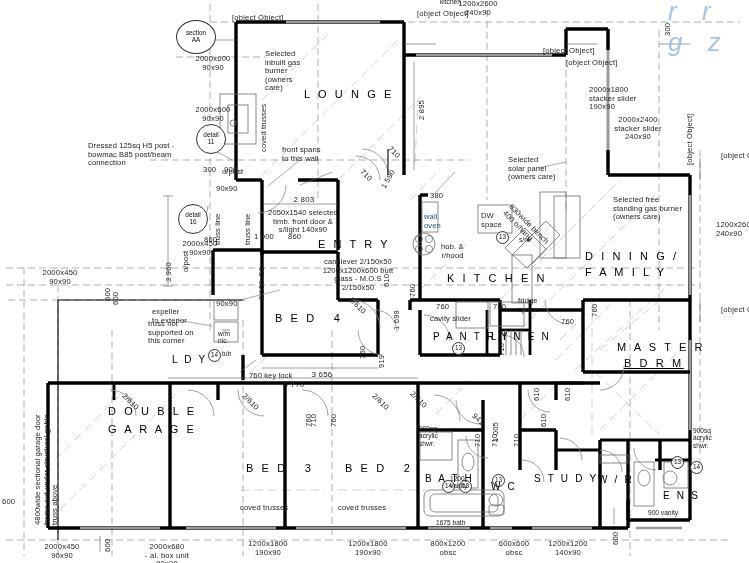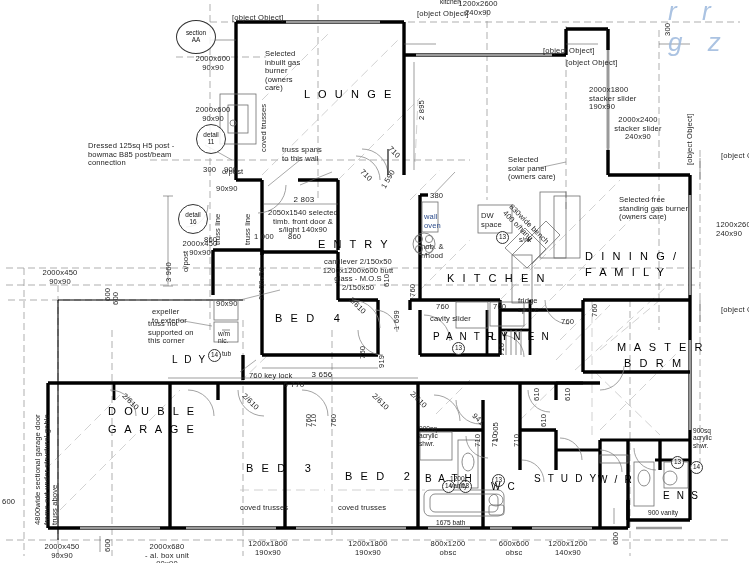--- a/index.html
+++ b/index.html
@@ -378,72 +378,72 @@
 <div class="circ" style="left:208px; top:349px; width:13px; height:13px;">14</div>
 <div class="circ" style="left:690px; top:461px; width:13px; height:13px;">14</div>
 
 <div class="lbl room" style="left:304px; top:88px;">L O U N G E</div>
 <div class="lbl room" style="left:318px; top:238px;">E N T R Y</div>
 <div class="lbl room" style="left:447px; top:272px;">K I T C H E N</div>
 <div class="lbl room" style="left:585px; top:250px;">D I N I N G /</div>
 <div class="lbl room" style="left:585px; top:266px;">F A M I L Y</div>
 <div class="lbl room" style="left:275px; top:312px;">B E D   4</div>
 <div class="lbl room" style="left:246px; top:462px;">B E D   3</div>
-<div class="lbl room" style="left:345px; top:462px;margin-top:8px;">B E D   2</div>
+<div class="lbl room" style="left:345px; top:462px;">B E D   2</div>
 <div class="lbl room sm" style="left:425px; top:473px;">B A T H</div>
 <div class="lbl room sm" style="left:491px; top:481px;">W C</div>
 <div class="lbl room sm" style="left:534px; top:473px;">S T U D Y</div>
 <div class="lbl room sm" style="left:433px; top:331px;">P A N T R Y</div>
 <div class="lbl room sm" style="left:491px; top:331px;">L I N E N</div>
 <div class="lbl room sm" style="left:172px; top:354px;">L D Y</div>
 <div class="lbl room" style="left:108px; top:405px;">D O U B L E</div>
 <div class="lbl room" style="left:108px; top:423px;">G A R A G E</div>
 <div class="lbl room" style="left:617px; top:341px;">M A S T E R</div>
-<div class="lbl room" style="left:624px; top:357px;">B D R M</div>
+<div class="lbl room" style="left:624px; top:357px;text-decoration:underline;">B D R M</div>
 <div class="lbl room sm" style="left:598px; top:474px;">W / R</div>
 <div class="lbl room sm" style="left:663px; top:490px;">E N S</div>
 
 <div class="lbl note" style="left:265px; top:50px;">Selected
 inbuilt gas
 burner
 (owners
 care)</div>
 <div class="lbl note rot90" style="left:260px; top:152px;">coved trusses</div>
 <div class="lbl note" style="left:88px; top:142px;">Dressed 125sq H5 post -
 bowmac B85 post/beam
 connection</div>
-<div class="lbl note" style="left:282px; top:146px;">truss spans
+<div class="lbl note" style="left:282px; top:146px;">front spans
 to this wall</div>
 <div class="lbl note rot90" style="left:214px; top:245px;">truss line</div>
 <div class="lbl note rot90" style="left:244px; top:245px;">truss line</div>
 <div class="lbl note rot90" style="left:182px; top:272px;">o/post</div>
 <div class="lbl note" style="left:222px; top:168px;">o/post</div>
 <div class="lbl note ctr" style="left:303px; top:209px;">2050x1540 selected
 timb. front door &amp;
 s/light 140x90</div>
 <div class="lbl note ctr" style="left:310px; top:258px;margin-left:48px;">cantilever 2/150x50
 1200x1200x600 butt
 glass - M.O.S
 2/150x50</div>
 <div class="lbl note" style="left:424px; top:213px; color:#2a4a8a;">wall
 oven</div>
-<div class="lbl note" style="left:421px; top:243px;">hob. &amp;
+<div class="lbl note" style="left:441px; top:243px;text-align:right;">hob. &amp;
 r/hood</div>
 <div class="lbl note" style="left:481px; top:212px;">DW
 space</div>
 <div class="lbl note rotm45" style="left:513px; top:203px;">830wide bench
 400 o/hang</div>
 <div class="lbl tiny" style="left:519px; top:236px;">s/nk</div>
 <div class="lbl note" style="left:518px; top:297px;">fridge
 space</div>
 <div class="lbl note" style="left:430px; top:315px;">cavity slider</div>
 <div class="lbl note" style="left:508px; top:156px;">Selected
 solar panel
 (owners care)</div>
-<div class="lbl note" style="left:613px; top:196px;margin-left:6px;">Selected free
+<div class="lbl note" style="left:613px; top:196px;">Selected free
 standing gas burner
 (owners care)</div>
 <div class="lbl note" style="left:152px; top:284px;margin-top:24px;">expeller
 to exterior</div>
 <div class="lbl note" style="left:148px; top:320px;">truss not
 supported on
 this corner</div>
 <div class="lbl tiny" style="left:218px; top:330px;">w/m
 nic.</div>
 <div class="lbl tiny" style="left:222px; top:350px;">tub</div>

